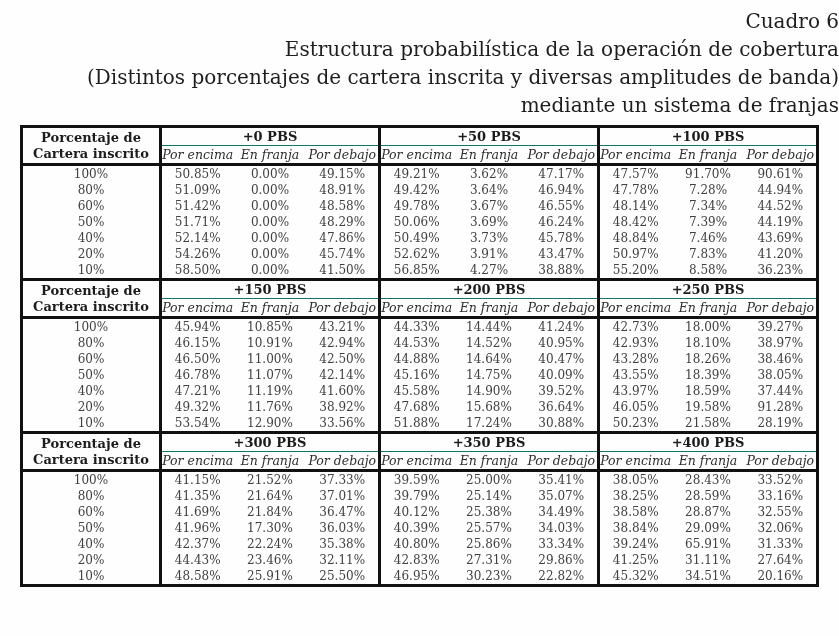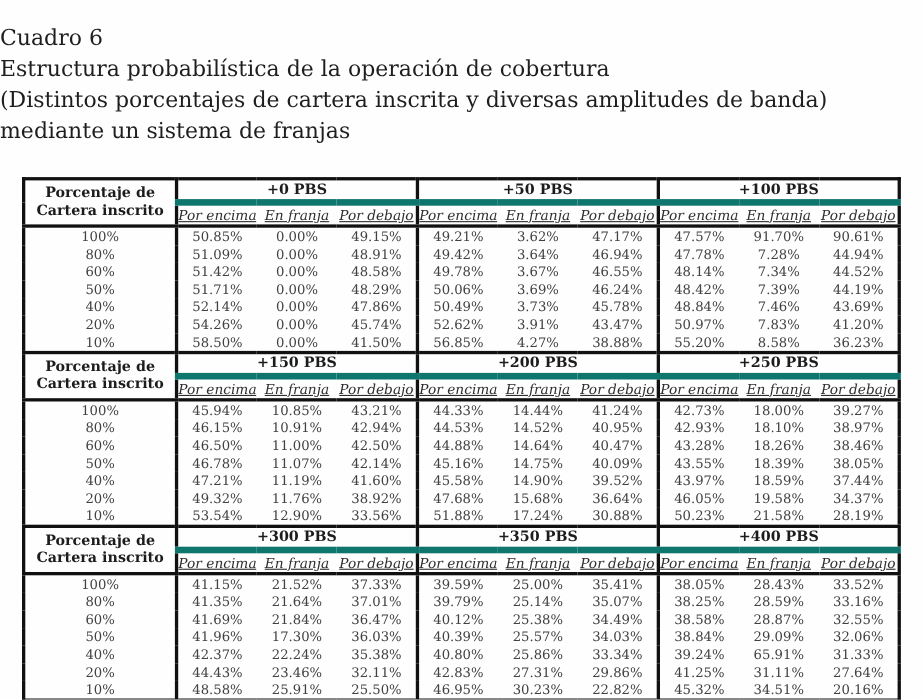--- a/index.html
+++ b/index.html
@@ -5,27 +5,27 @@
   * { margin: 0; padding: 0; box-sizing: border-box; }
   html, body { background: #ffffff; }
   body {
     width: 839px; height: 636px;
     font-family: "DejaVu Serif", "Liberation Serif", serif;
     color: #2a2a2a;
     overflow: hidden;
     position: relative;
   }
   .page { width: 839px; height: 636px; background: #fefefe; }
-  .title-block { text-align: left; padding-top: 20px; color: #1e1e1e; }
+  .title-block { text-align: right; padding-top: 7px; color: #1e1e1e; }
   .title-block div { font-size: 20px; line-height: 28px; }
   .doc-table {
     border-collapse: collapse;
     table-layout: fixed;
     width: 799px;
-    margin: 29px auto 0 auto;
+    margin: 6px auto 0 auto;
     border: 3px solid #111111;
   }
   .doc-table col.c0 { width: 139px; }
   .doc-table col.cd { width: 73px; }
   .doc-table th, .doc-table td {
     text-align: center;
     vertical-align: middle;
     padding: 0;
     overflow: hidden;
     white-space: nowrap;
@@ -42,32 +42,31 @@
     color: #1c1c1c;
     border-bottom: 3px solid #111111;
   }
   
   .gtitle {
     font-weight: bold;
     font-size: 13px;
     height: 17px;
     line-height: 17px;
     color: #1c1c1c;
-    border-bottom: 6px solid #0f766e;
+    border-bottom: 1px solid #0f766e;
   }
   
   .sub {
     font-style: italic;
     font-weight: normal;
     font-size: 12.5px;
     height: 17px;
     line-height: 17px;
     color: #2e2e2e;
     border-bottom: 3px solid #111111;
-    text-decoration: underline;
   }
   
   .rlabel, .val {
     font-size: 12px;
     height: 16px;
     line-height: 16px;
     color: #414141;
   }
 </style>
 </head>
@@ -282,21 +281,21 @@
         <tr>
           <td class="rlabel">20%</td>
           <td class="val gsep">49.32%</td>
           <td class="val">11.76%</td>
           <td class="val">38.92%</td>
           <td class="val gsep">47.68%</td>
           <td class="val">15.68%</td>
           <td class="val">36.64%</td>
           <td class="val gsep">46.05%</td>
           <td class="val">19.58%</td>
-          <td class="val">34.37%</td>
+          <td class="val">91.28%</td>
         </tr>
         <tr>
           <td class="rlabel">10%</td>
           <td class="val gsep">53.54%</td>
           <td class="val">12.90%</td>
           <td class="val">33.56%</td>
           <td class="val gsep">51.88%</td>
           <td class="val">17.24%</td>
           <td class="val">30.88%</td>
           <td class="val gsep">50.23%</td>

